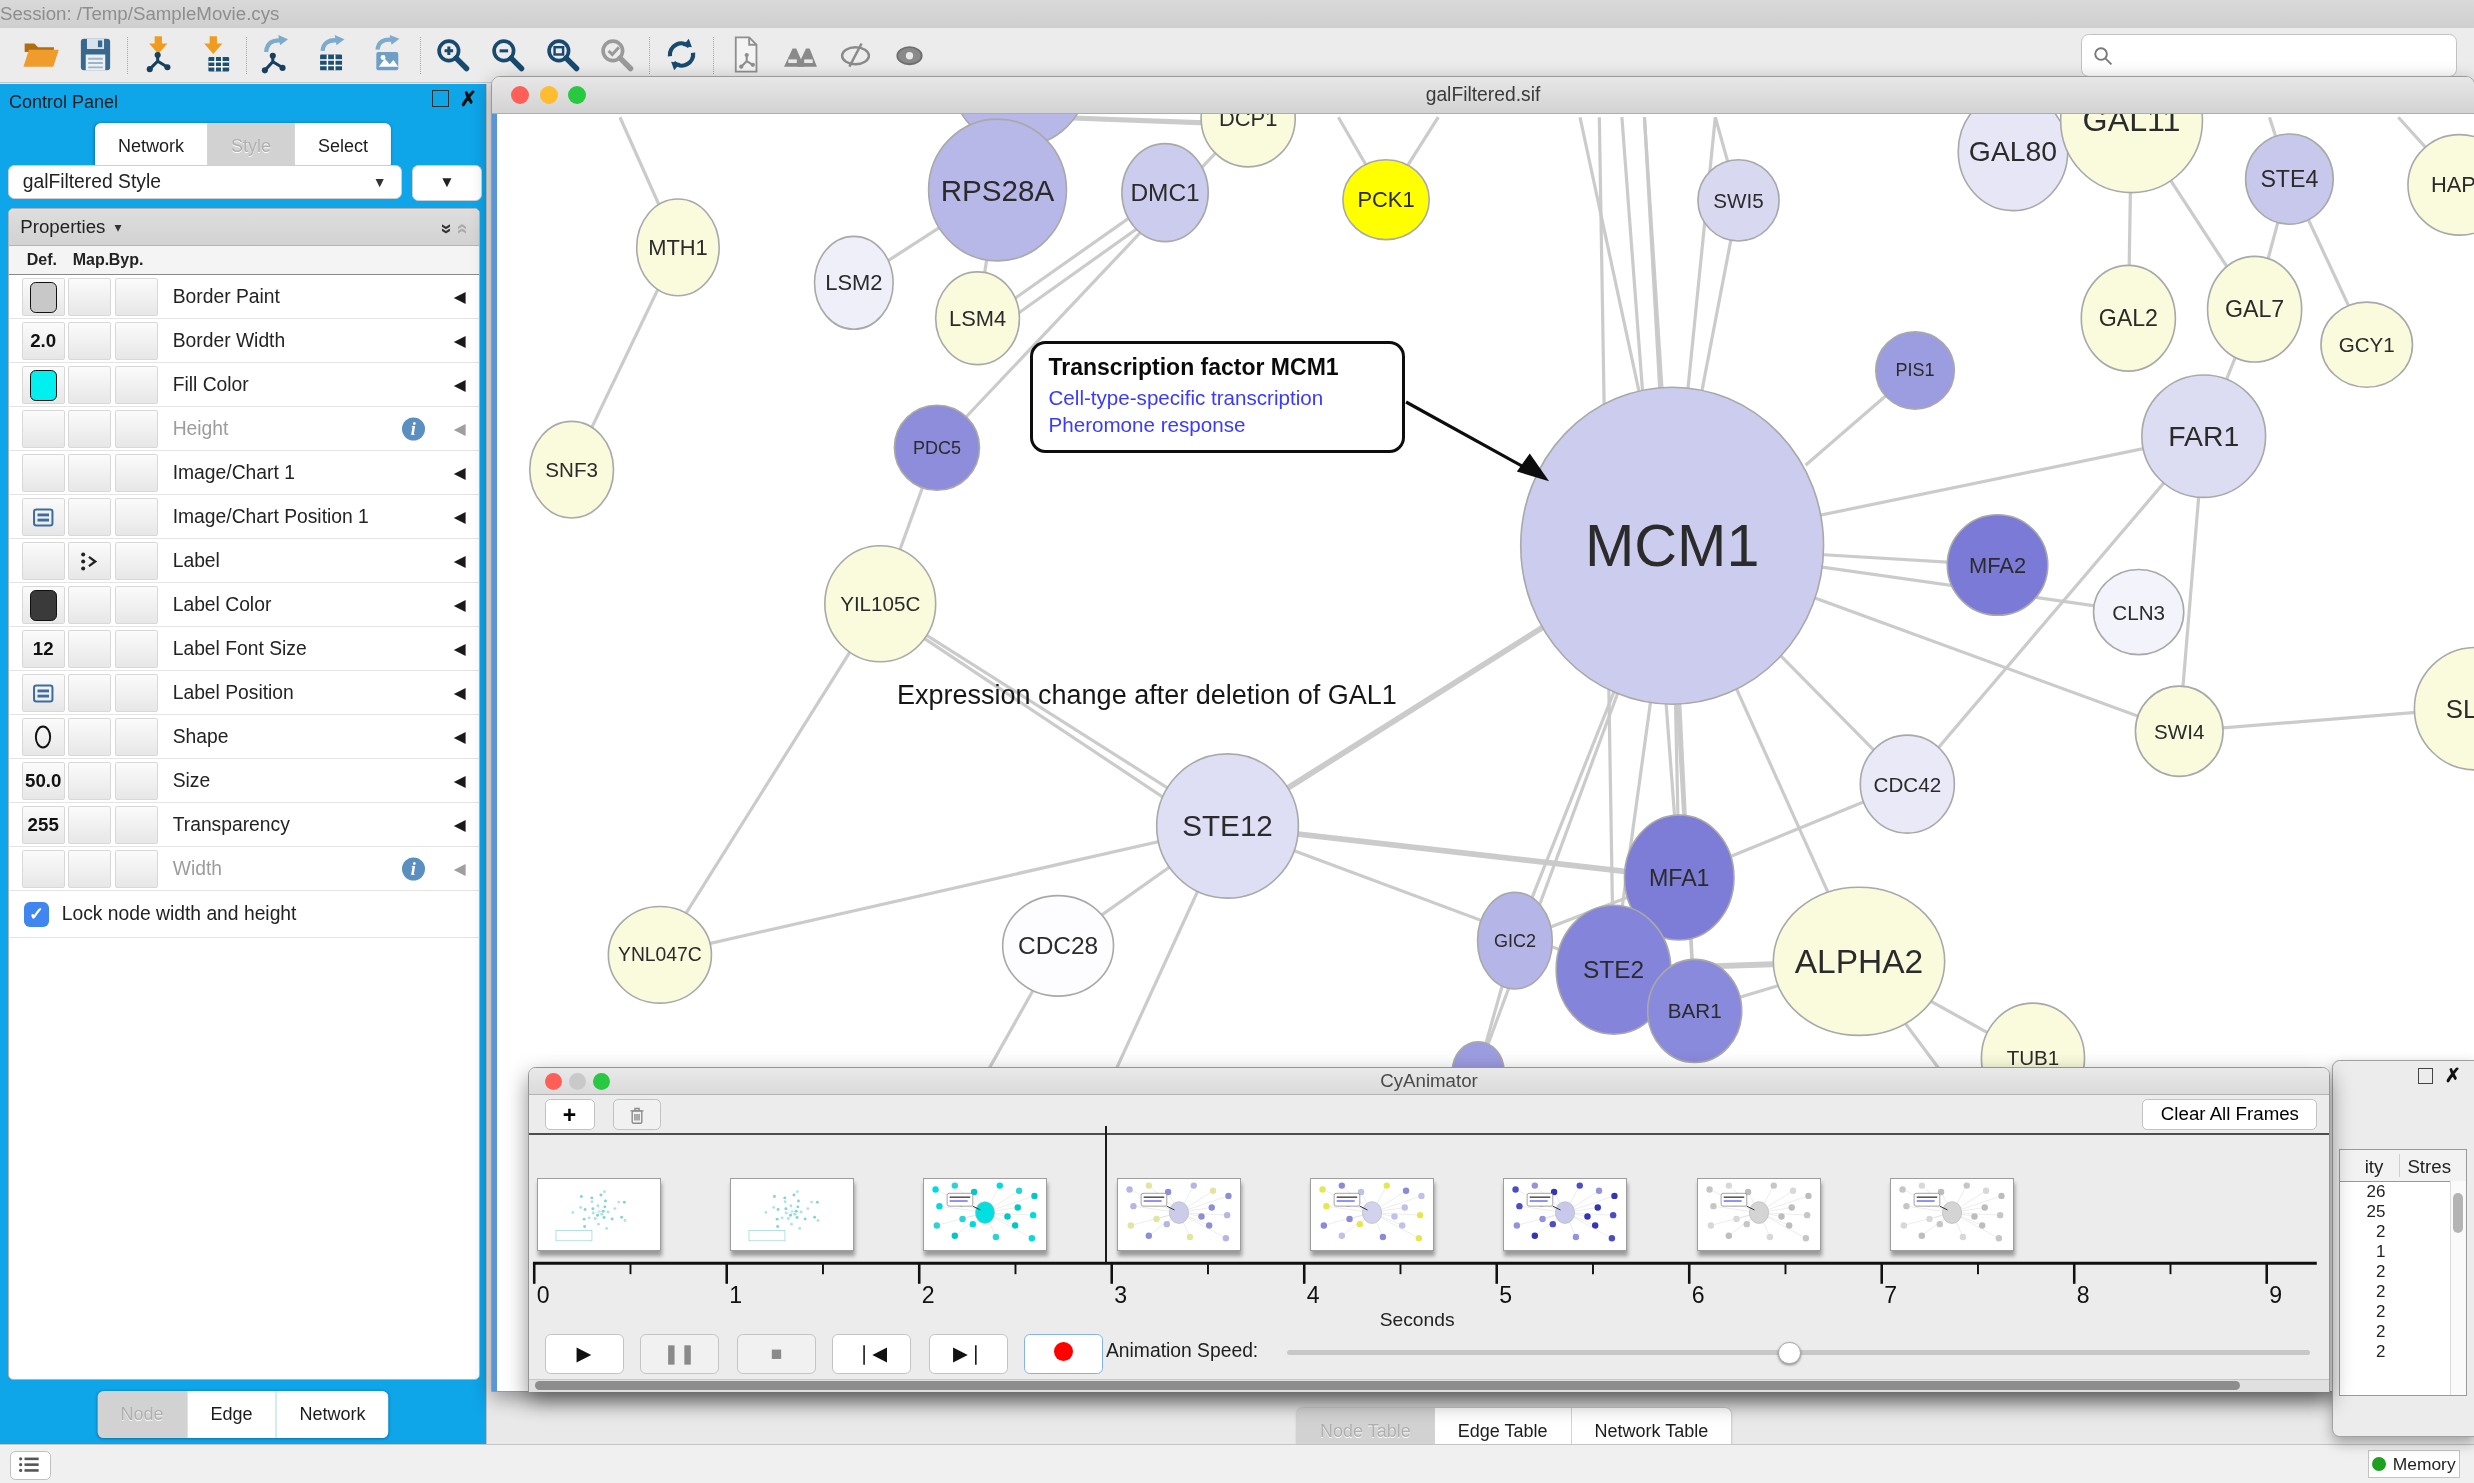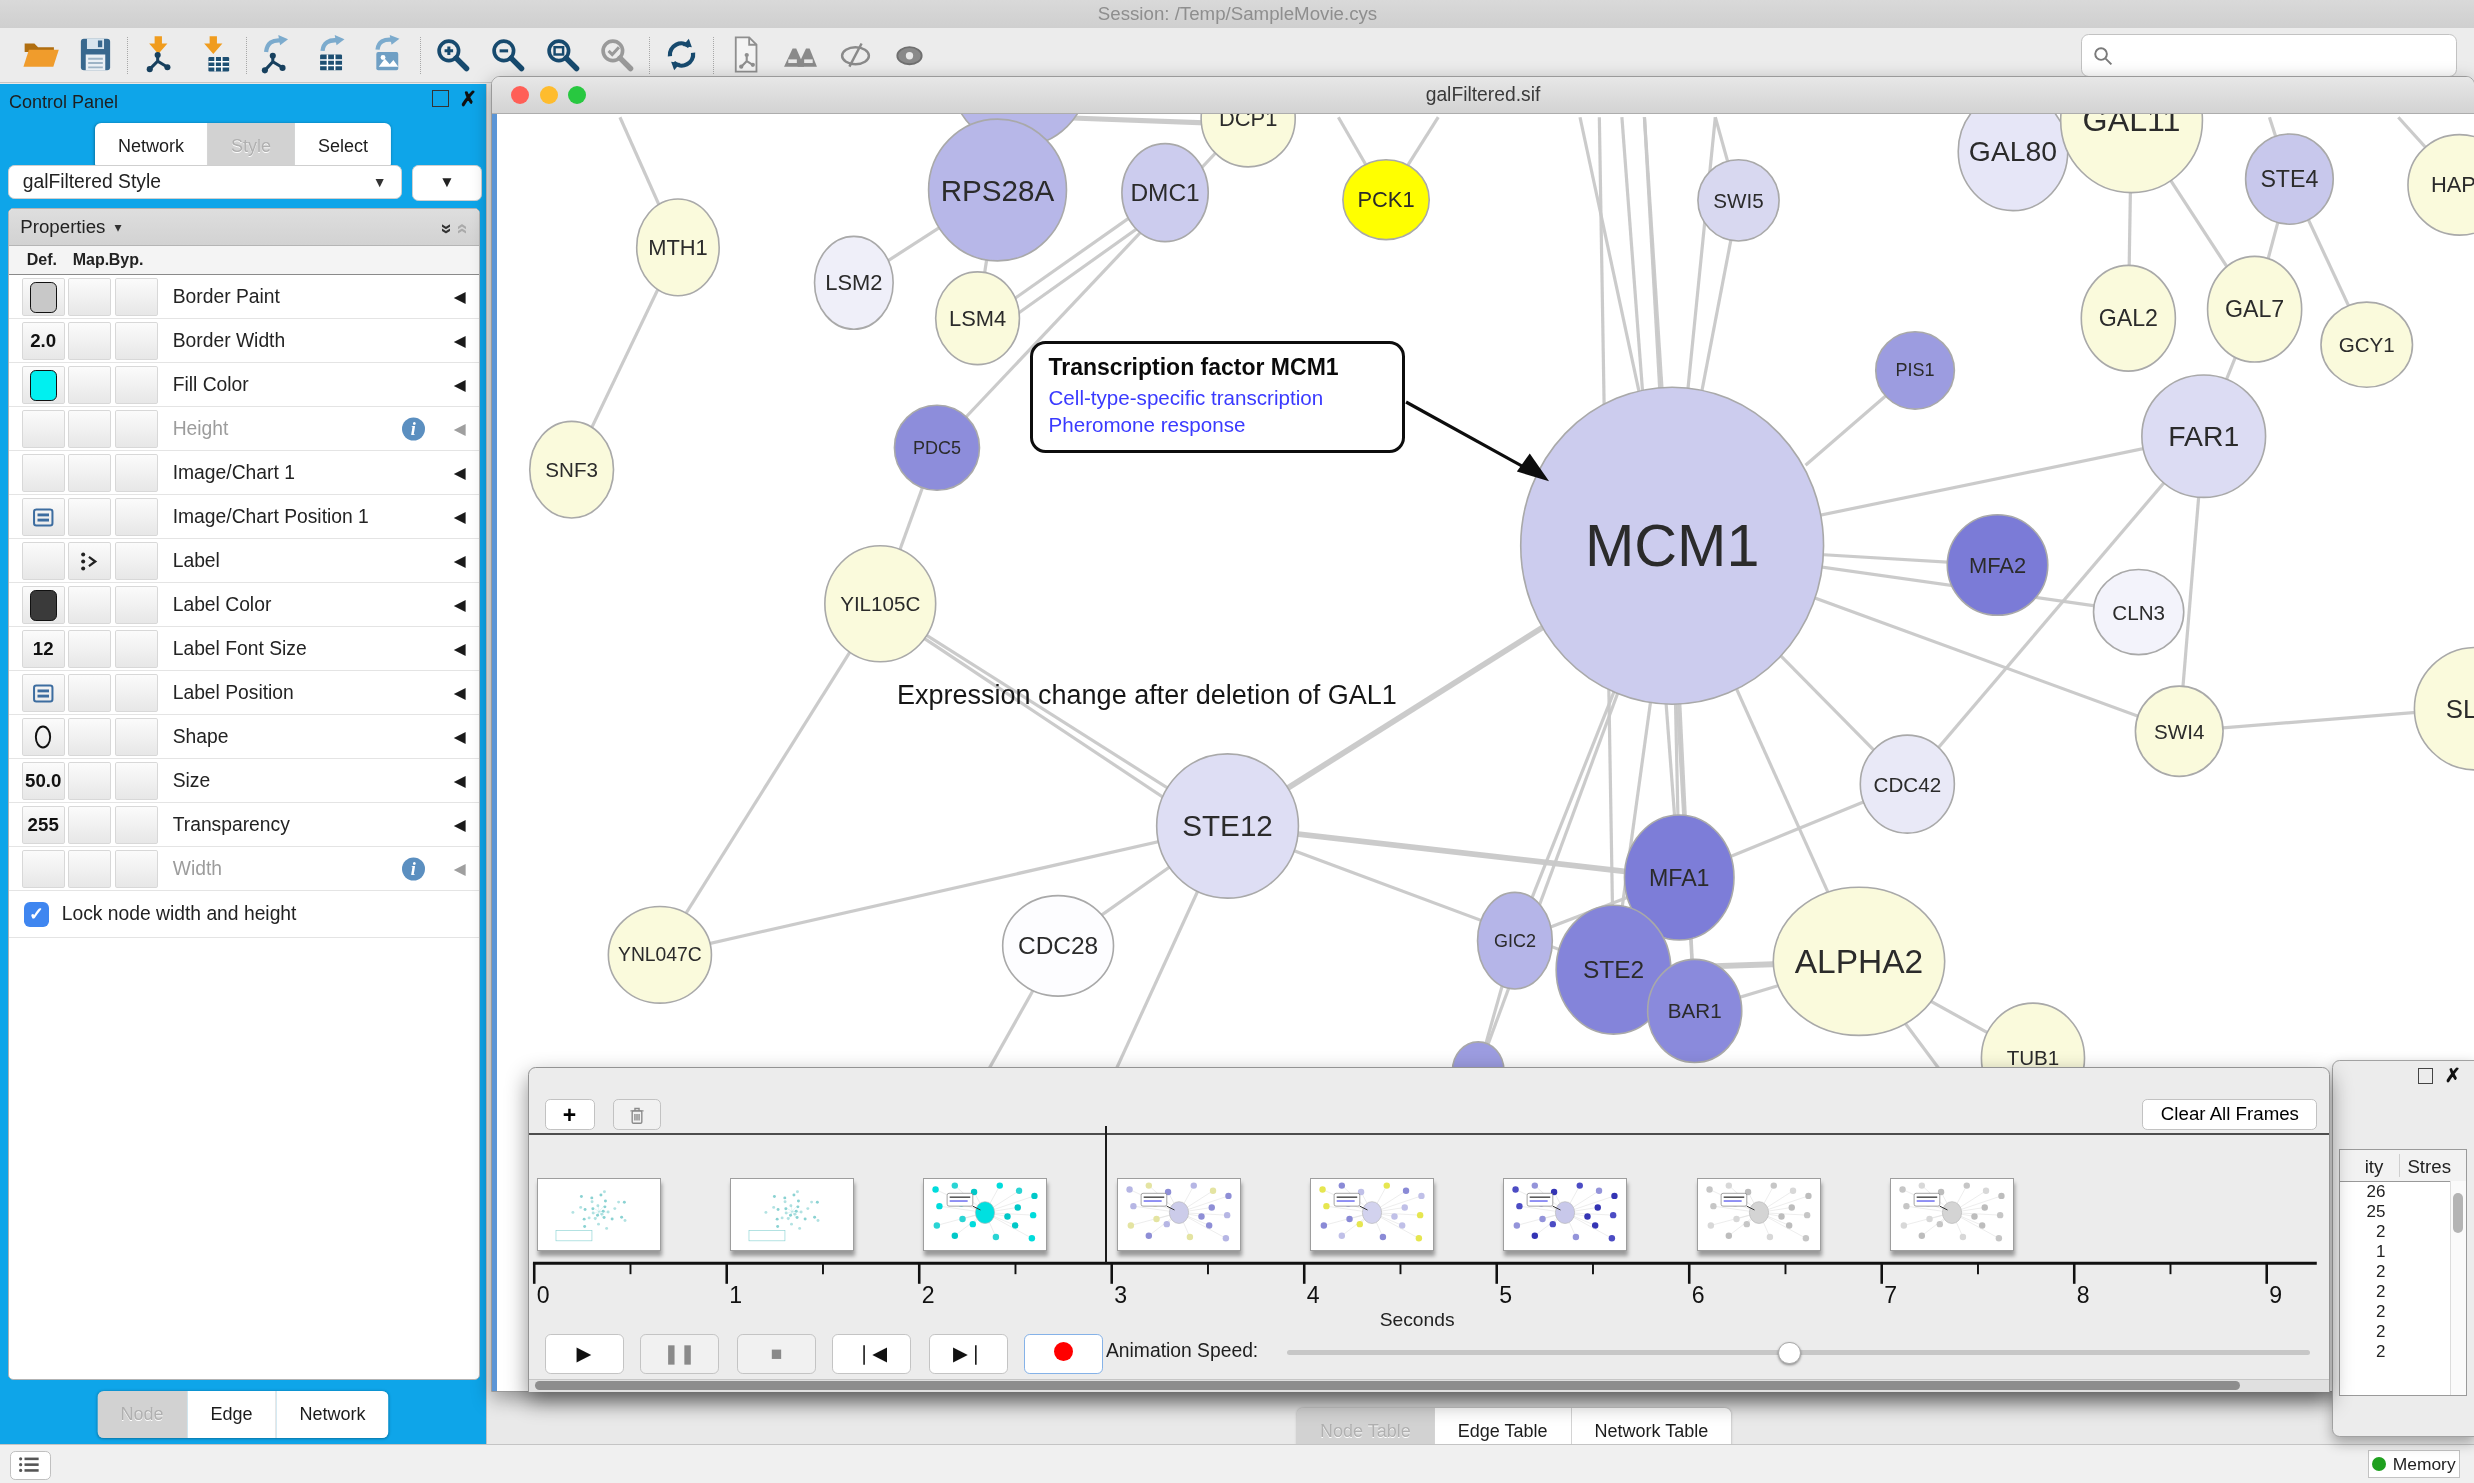--- a/index.html
+++ b/index.html
@@ -3,21 +3,21 @@
 <meta charset="utf-8">
 <style>
   html,body{margin:0;padding:0;}
   body{width:2475px;height:1484px;position:relative;overflow:hidden;
        font-family:"Liberation Sans",sans-serif;background:#e9e9e9;color:#222;}
   .abs{position:absolute;}
   
   #titlebar{left:0;top:0;width:2475px;height:28px;background:linear-gradient(#d9d9d9,#cfcfcf);
             border-bottom:0.6px solid #b5b5b5;}
   .tl-dot{position:absolute;top:7.7px;width:17px;height:17px;border-radius:50%;}
-  #app-title{width:100%;text-align:center;line-height:28px;font-size:18.7px;color:#8e8e8e;}
+  #app-title{width:100%;text-align:left;line-height:28px;font-size:18.7px;color:#8e8e8e;}
   #toolbar{left:0;top:28px;width:2475px;height:55px;background:#ececec;border-bottom:1.3px solid #c6c6c6;
            display:flex;align-items:center;padding-left:9px;box-sizing:border-box;}
   .tb-group{display:flex;align-items:center;gap:11.6px;padding:0 10.3px;}
   .tb-sep{width:0;height:37px;border-left:1.3px dotted #a8a8a8;}
   .tb-btn{width:43px;height:43px;border:0;background:transparent;padding:1.3px;cursor:pointer;}
   .tb-btn svg{width:39px;height:39px;}
   #search-box{right:18px;top:34px;width:376px;height:43px;background:#fff;border:1.3px solid #c2c2c2;
               border-radius:7.7px;display:flex;align-items:center;padding:0 10.3px;box-sizing:border-box;}
   #search-box svg{width:22px;height:22px;margin-right:6.4px;}
   #search-input{border:0;outline:0;flex:1;font-size:18px;font-family:inherit;background:transparent;}
@@ -712,20 +712,26 @@
         <div class="rp-row"><span>2</span></div>
         <div class="rp-row"><span>2</span></div>
       </div>
     <div id="rp-scroll">
         <div id="rp-thumb"></div>
       </div>
   </div>
 </div>
 
 <div id="cyanimator" class="abs">
+  <div id="cy-titlebar">
+    <span class="mac-dot" style="left:15.5px;background:#ff5f57"></span>
+    <span class="mac-dot" style="left:40px;background:#c9c9c9"></span>
+    <span class="mac-dot" style="left:64px;background:#28c840"></span>
+    <div class="title">CyAnimator</div>
+  </div>
   <div id="cy-toolbar">
     <button id="add-frame-btn" class="cy-btn">+</button>
     <button id="del-frame-btn" class="cy-btn">
       <svg viewBox="0 0 64 64">
         <rect x="18" y="20" width="28" height="36" rx="4" fill="none" stroke="#8a8a8a" stroke-width="4"></rect>
         <path d="M13 20h38M26 20v-7h12v7M26 29v19M32 29v19M38 29v19" stroke="#8a8a8a" stroke-width="4" fill="none"></path>
       </svg>
     </button>
     <button id="clear-frames-btn" class="cy-btn">Clear All Frames</button>
   </div>

